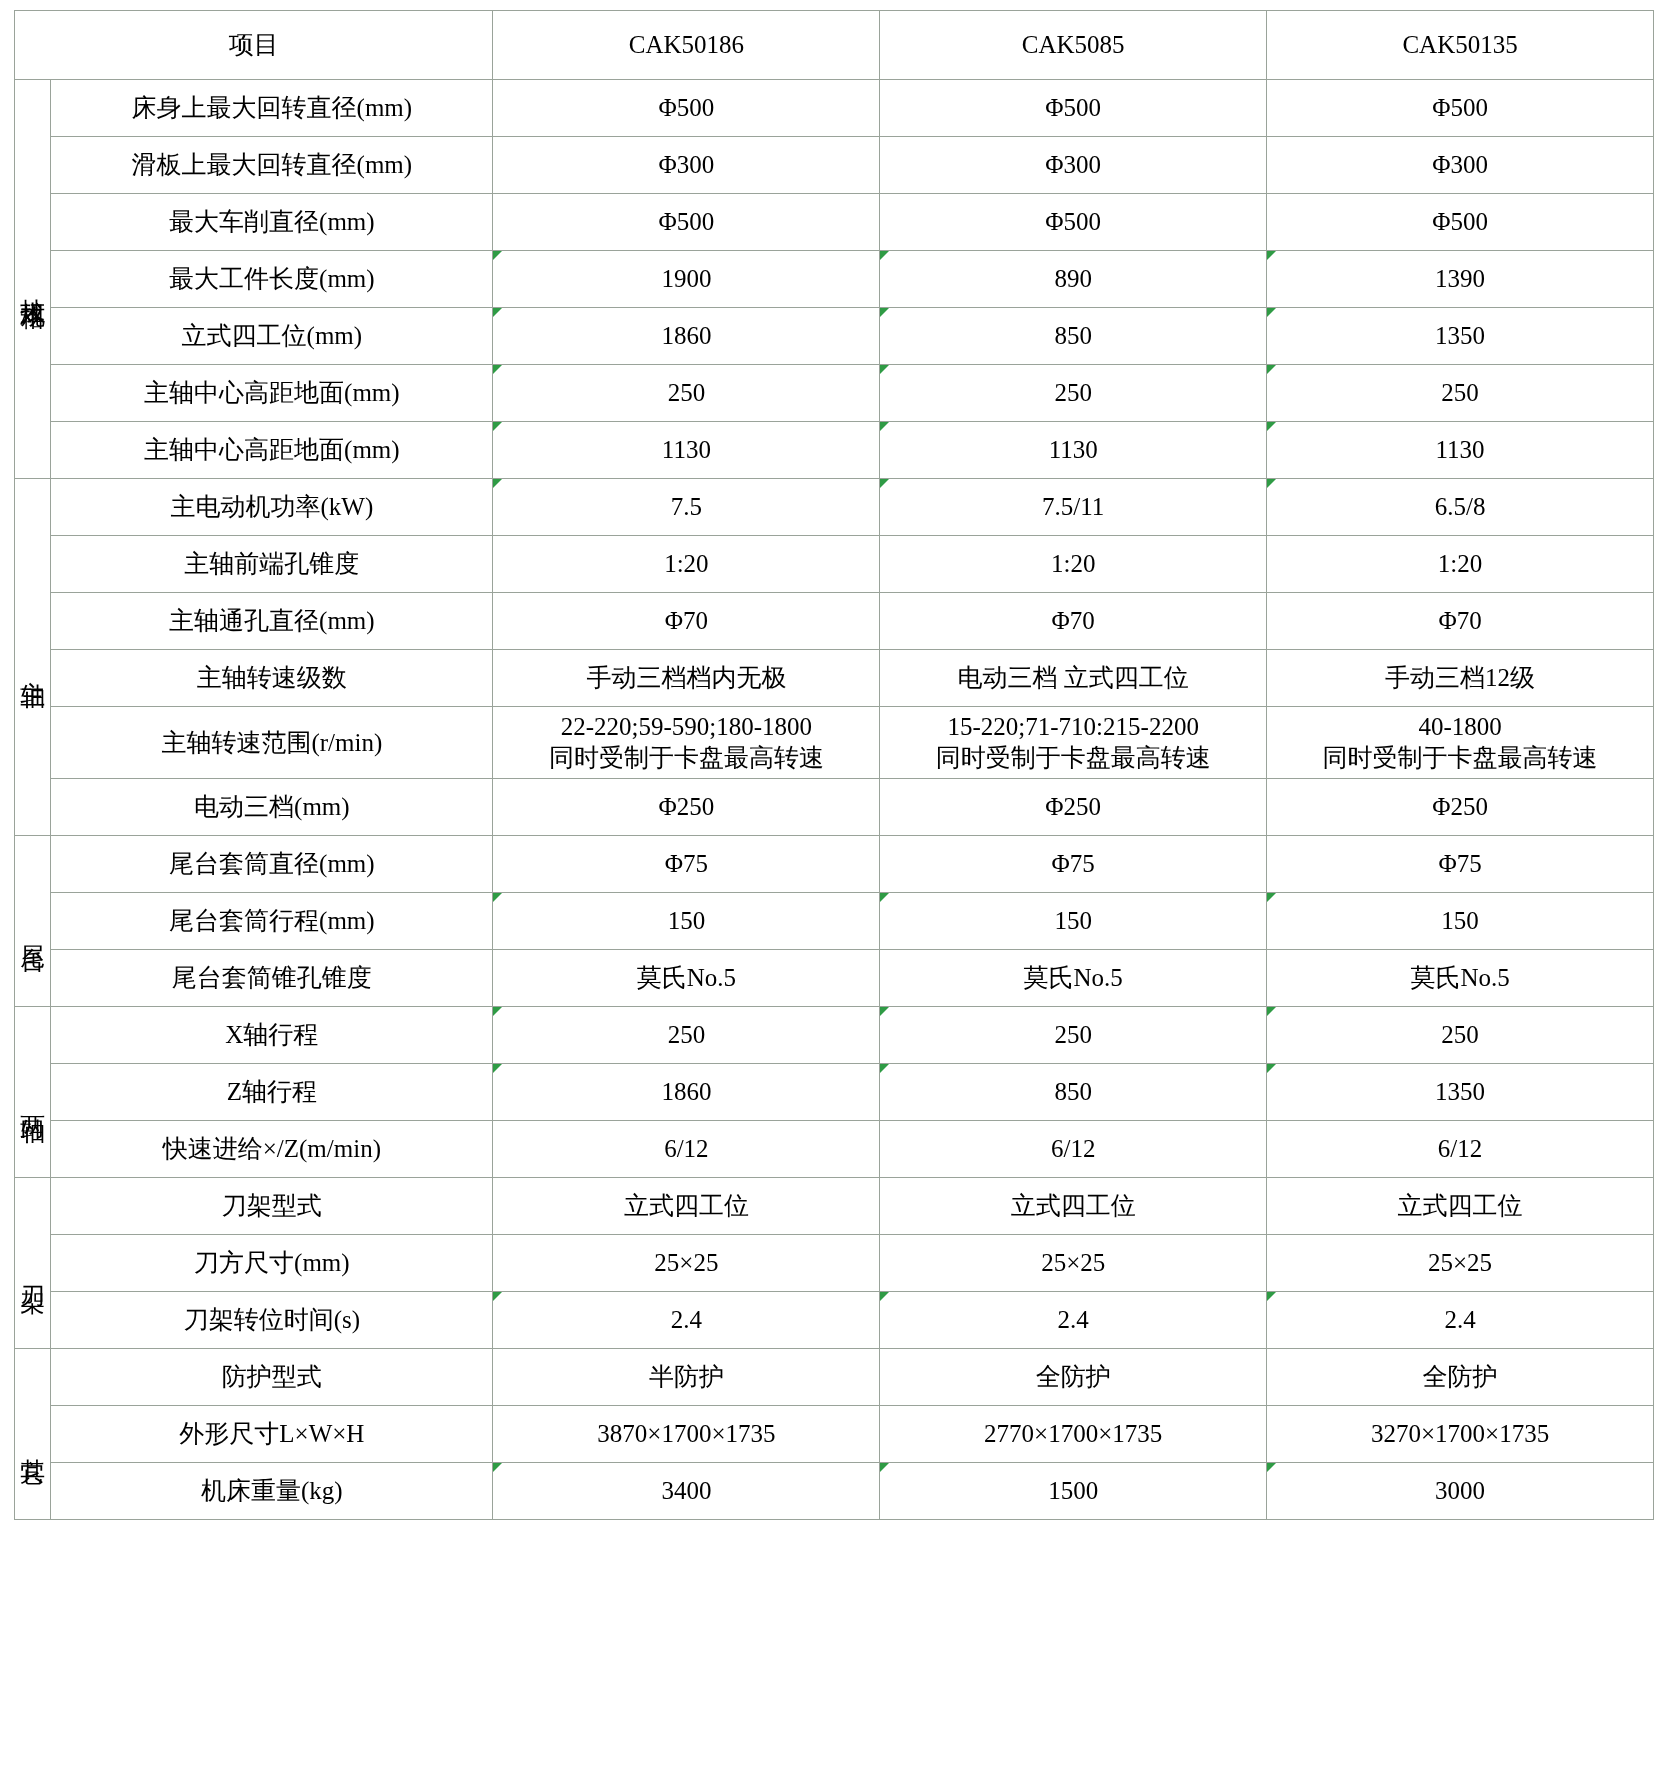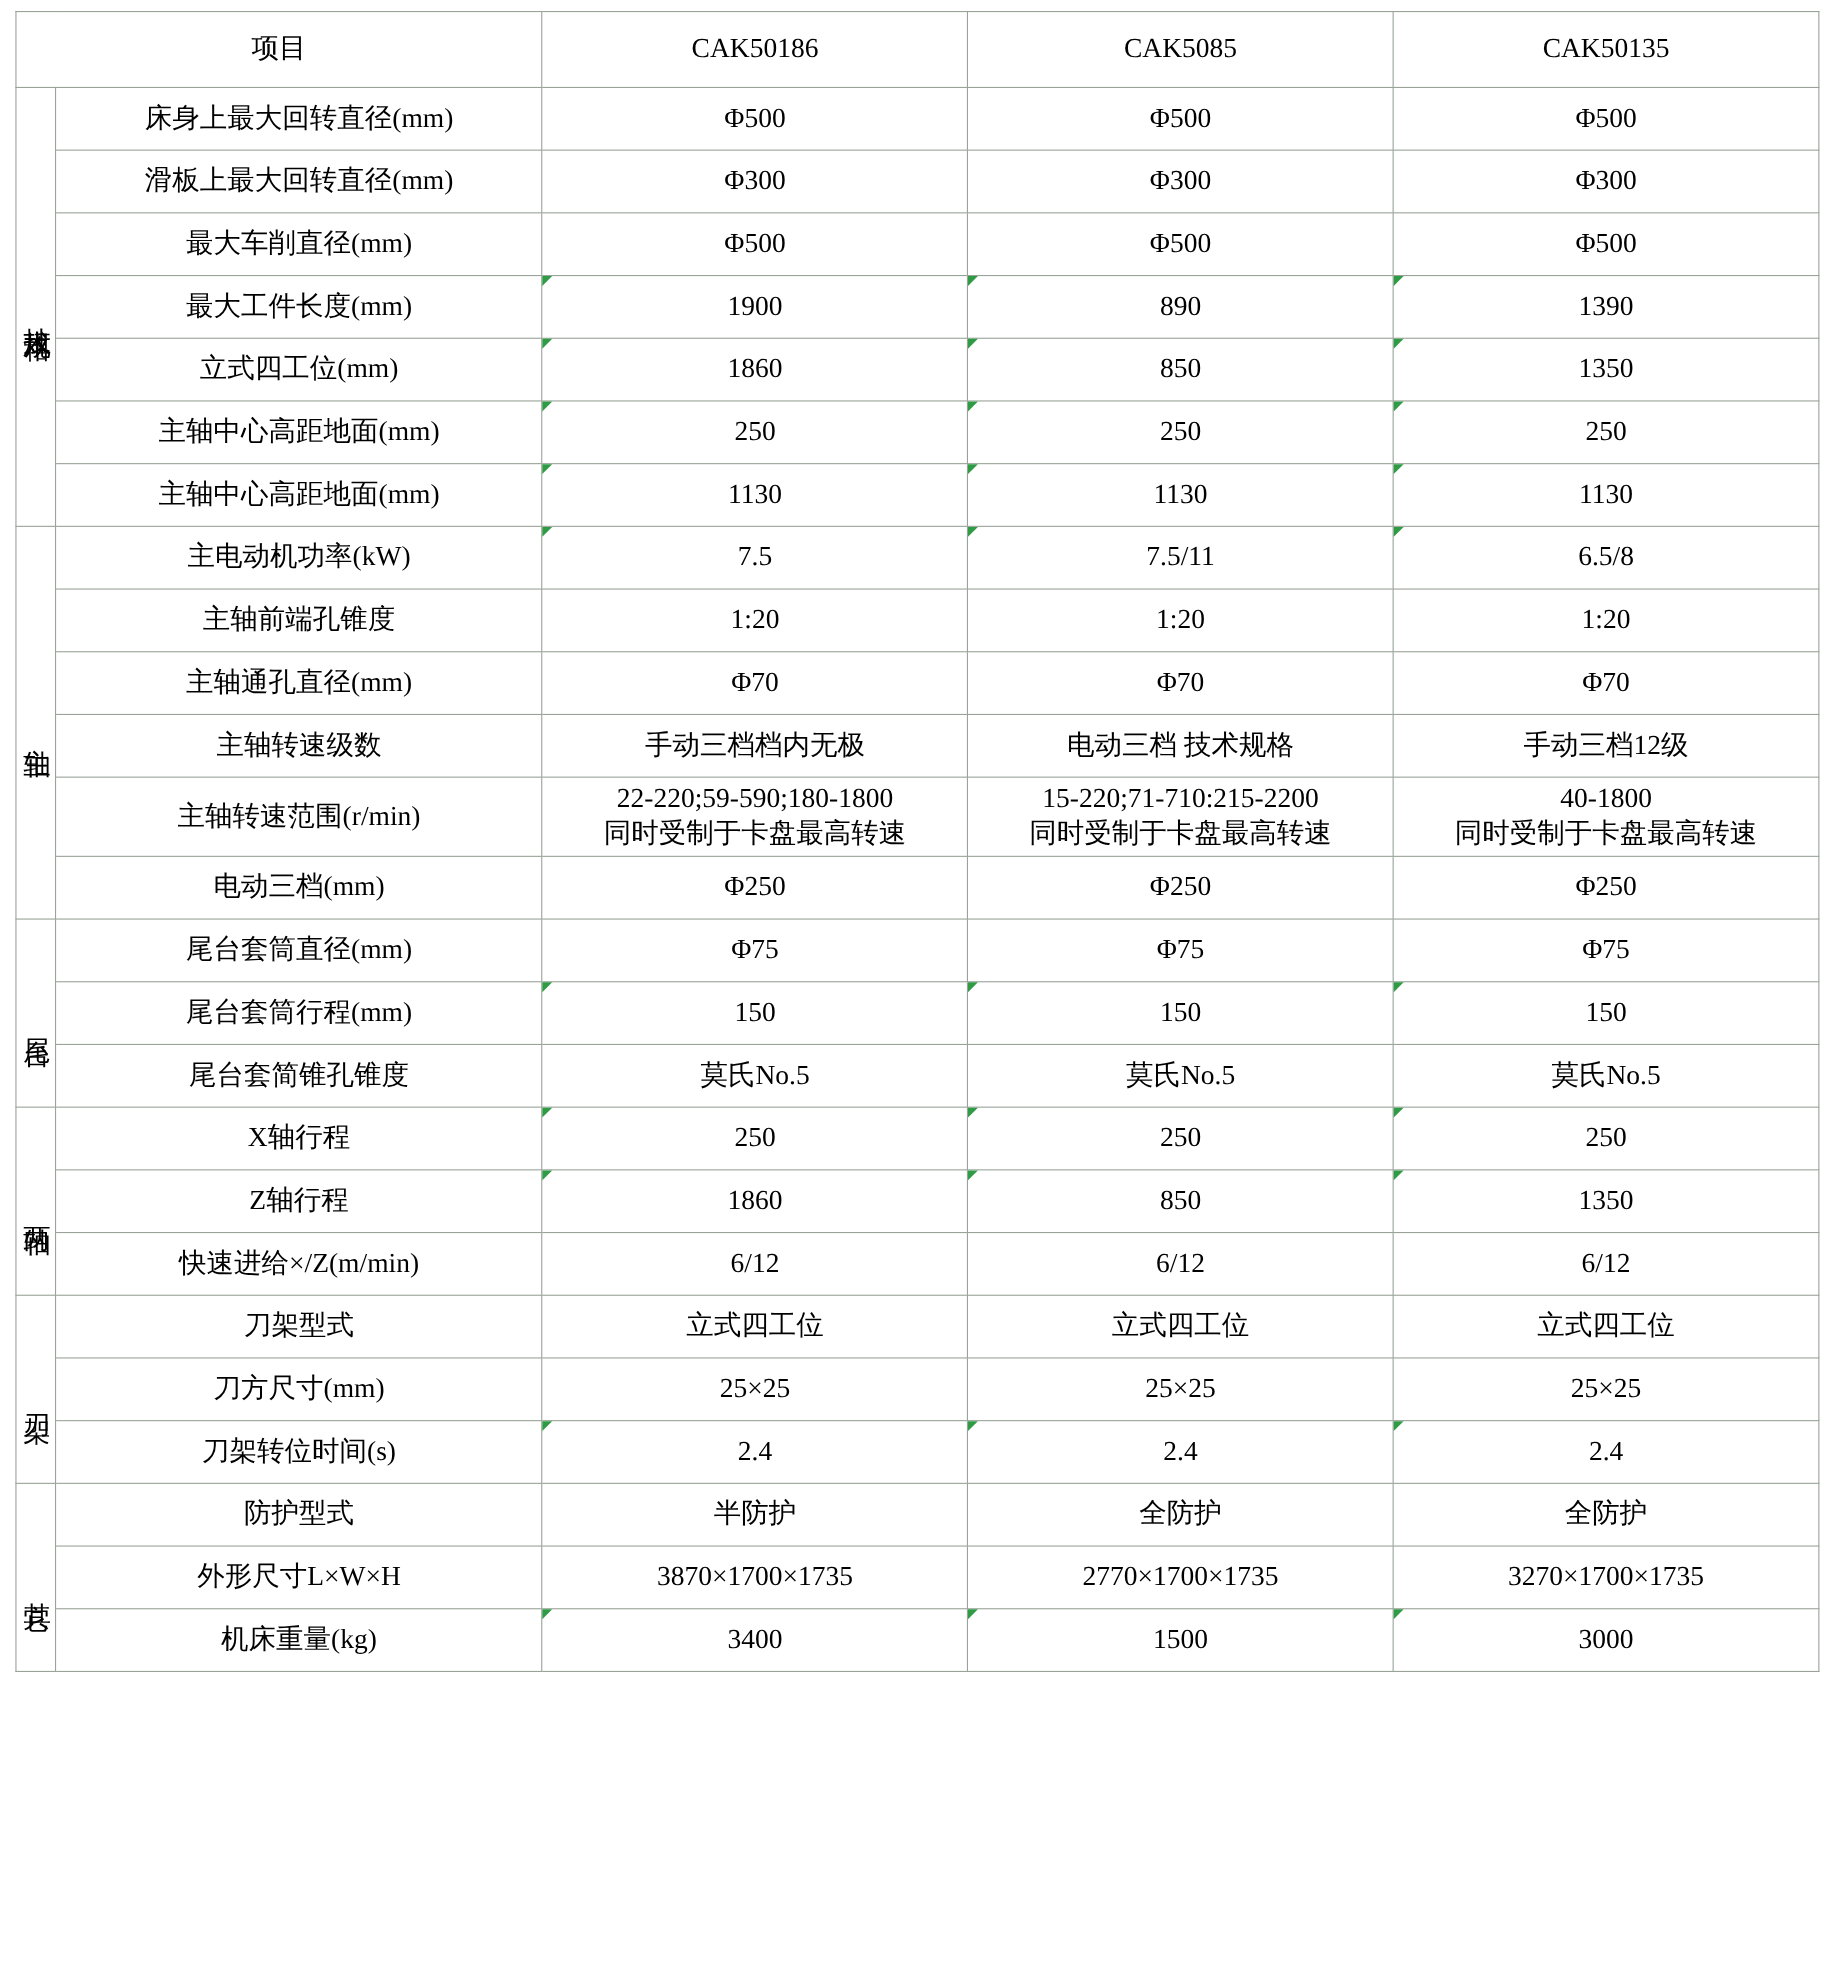--- a/index.html
+++ b/index.html
@@ -161,21 +161,21 @@
       </tr>
       <tr class="row-h">
         <td class="item">主轴通孔直径(mm)</td>
         <td class="val">Φ70</td>
         <td class="val">Φ70</td>
         <td class="val">Φ70</td>
       </tr>
       <tr class="row-h">
         <td class="item">主轴转速级数</td>
         <td class="val">手动三档档内无极</td>
-        <td class="val">电动三档 技术规格</td>
+        <td class="val">电动三档 立式四工位</td>
         <td class="val">手动三档12级</td>
       </tr>
       <tr>
         <td class="item">主轴转速范围(r/min)</td>
         <td class="val multiline">22-220;59-590;180-1800
 同时受制于卡盘最高转速</td>
         <td class="val multiline">15-220;71-710:215-2200
 同时受制于卡盘最高转速</td>
         <td class="val multiline">40-1800
 同时受制于卡盘最高转速</td>

